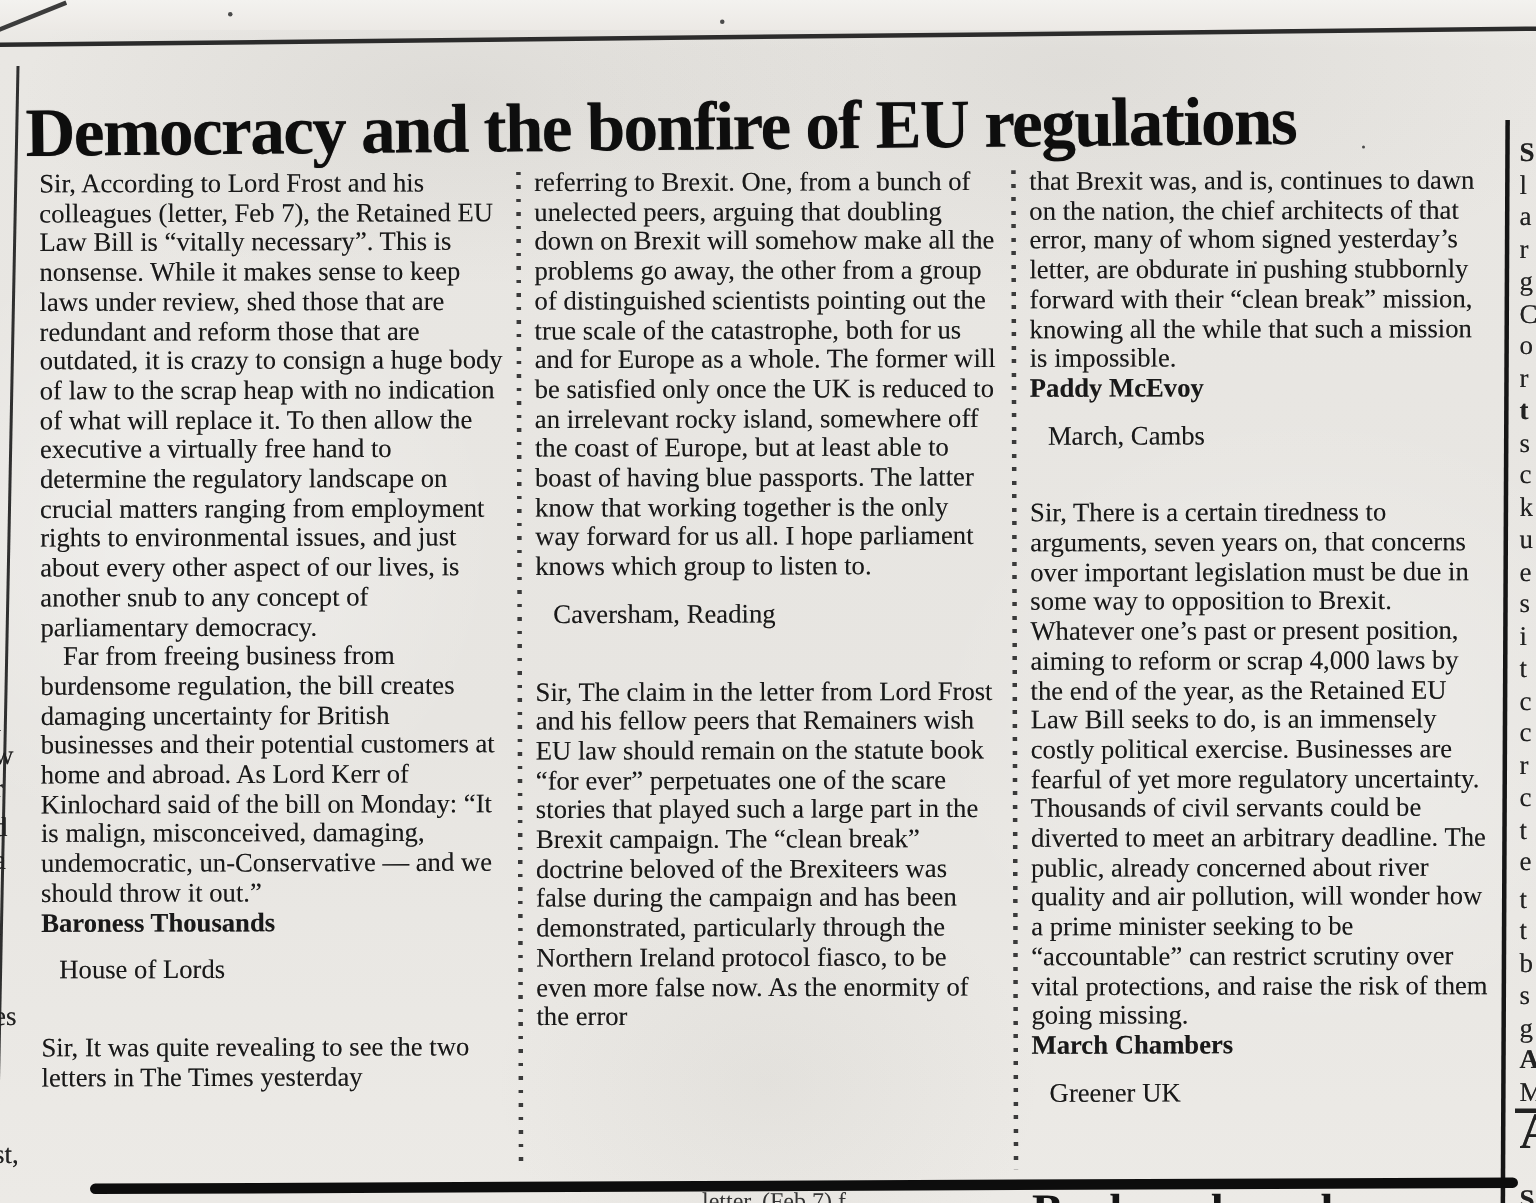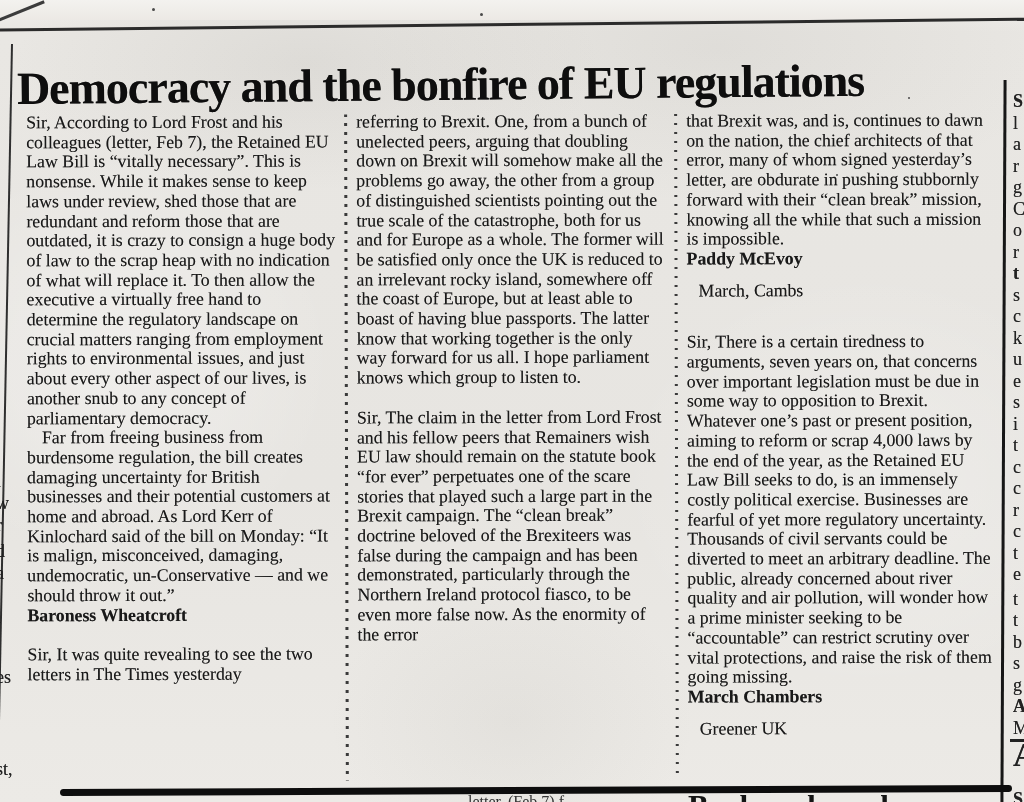--- a/index.html
+++ b/index.html
@@ -79,27 +79,29 @@
 
 <h1 class="headline">Democracy and the bonfire of EU regulations</h1>
 
 <div class="rule left-rule"></div>
 <div class="rule right-rule"></div>
 
 <div class="columns">
     <div class="col">
       <p class="para">Sir, According to Lord Frost and his colleagues (letter, Feb 7), the Retained EU Law Bill is “vitally necessary”. This is nonsense. While it makes sense to keep laws under review, shed those that are redundant and reform those that are outdated, it is crazy to consign a huge body of law to the scrap heap with no indication of what will replace it. To then allow the executive a virtually free hand to determine the regulatory landscape on crucial matters ranging from employment rights to environmental issues, and just about every other aspect of our lives, is another snub to any concept of parliamentary democracy.</p>
       <p class="para indent">Far from freeing business from burdensome regulation, the bill creates damaging uncertainty for British businesses and their potential customers at home and abroad. As Lord Kerr of Kinlochard said of the bill on Monday: “It is malign, misconceived, damaging, undemocratic, un-Conservative — and we should throw it out.”</p>
-      <p class="sig-name">Baroness Wheatcroft</p>
+      <p class="sig-name">Baroness Thousands</p>
+      <p class="sig-aff">House of Lords</p>
       <div class="gap"></div>
       <p class="para">Sir, It was quite revealing to see the two letters in The Times yesterday</p>
     </div>
     <div class="divider"></div>
     <div class="col">
       <p class="para">referring to Brexit. One, from a bunch of unelected peers, arguing that doubling down on Brexit will somehow make all the problems go away, the other from a group of distinguished scientists pointing out the true scale of the catastrophe, both for us and for Europe as a whole. The former will be satisfied only once the UK is reduced to an irrelevant rocky island, somewhere off the coast of Europe, but at least able to boast of having blue passports. The latter know that working together is the only way forward for us all. I hope parliament knows which group to listen to.</p>
+      <p class="sig-aff">Caversham, Reading</p>
       <div class="gap"></div>
       <p class="para">Sir, The claim in the letter from Lord Frost and his fellow peers that Remainers wish EU law should remain on the statute book “for ever” perpetuates one of the scare stories that played such a large part in the Brexit campaign. The “clean break” doctrine beloved of the Brexiteers was false during the campaign and has been demonstrated, particularly through the Northern Ireland protocol fiasco, to be even more false now. As the enormity of the error</p>
     </div>
     <div class="divider"></div>
     <div class="col">
       <p class="para">that Brexit was, and is, continues to dawn on the nation, the chief architects of that error, many of whom signed yesterday’s letter, are obdurate in pushing stubbornly forward with their “clean break” mission, knowing all the while that such a mission is impossible.</p>
       <p class="sig-name">Paddy McEvoy</p>
       <p class="sig-aff">March, Cambs</p>
       <div class="gap"></div>
       <p class="para">Sir, There is a certain tiredness to arguments, seven years on, that concerns over important legislation must be due in some way to opposition to Brexit. Whatever one’s past or present position, aiming to reform or scrap 4,000 laws by the end of the year, as the Retained EU Law Bill seeks to do, is an immensely costly political exercise. Businesses are fearful of yet more regulatory uncertainty. Thousands of civil servants could be diverted to meet an arbitrary deadline. The public, already concerned about river quality and air pollution, will wonder how a prime minister seeking to be “accountable” can restrict scrutiny over vital protections, and raise the risk of them going missing.</p>

